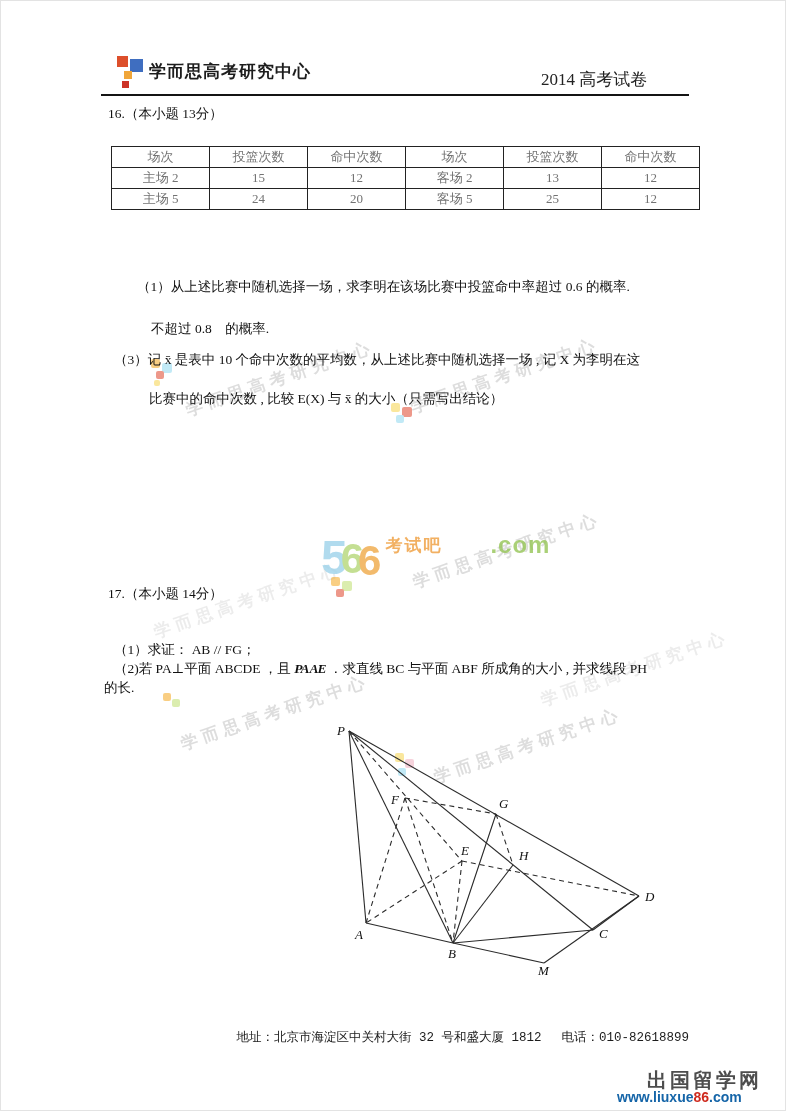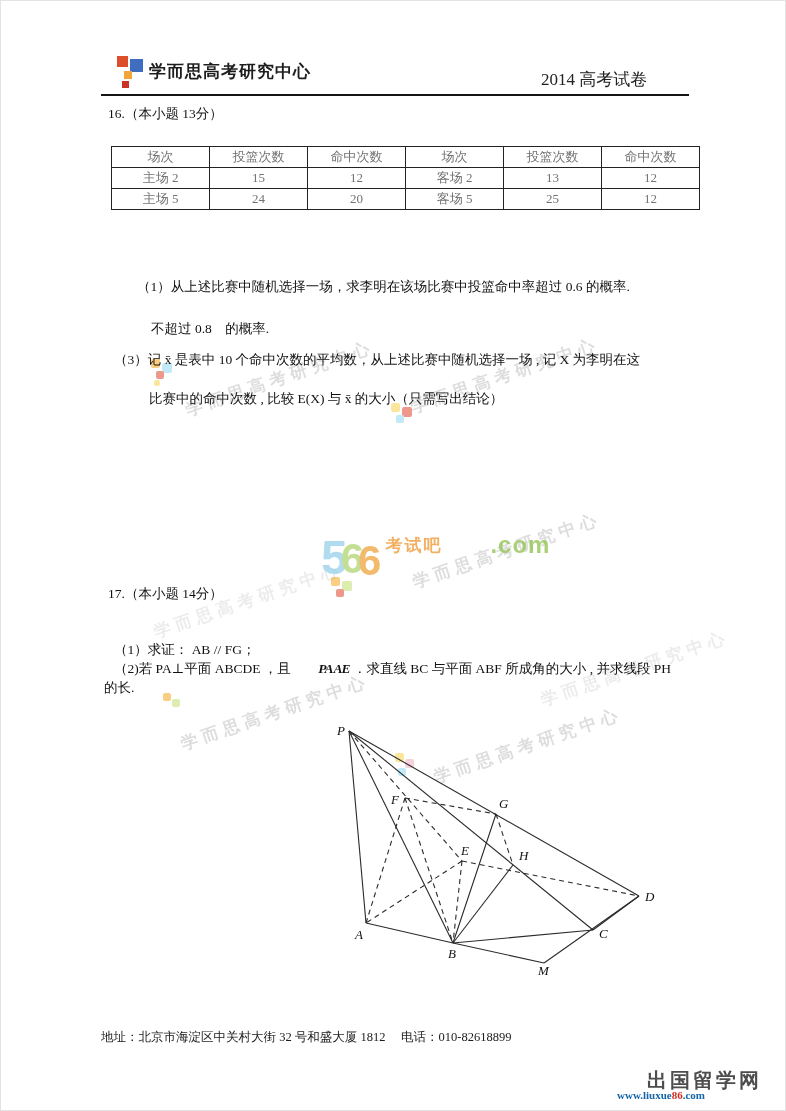--- a/index.html
+++ b/index.html
@@ -51,24 +51,24 @@
   .exam-logo .com{font-size:24px;line-height:22px;color:#95c556;letter-spacing:1px;}
 
   
   .figure{position:absolute;left:300px;top:700px;width:400px;height:290px;}
   .figure svg{width:100%;height:100%;}
   .figure text{font-size:13px;font-style:italic;fill:#111;font-family:"Liberation Serif","DejaVu Serif",serif;}
   .edge{stroke:#2b2b2b;stroke-width:1.1;fill:none;}
   .edge.dash{stroke-dasharray:5 4;}
 
   
-  .glitch{font-weight:bold;font-style:italic;letter-spacing:-1px;margin-left:24px;}
+  .glitch{font-weight:bold;font-style:italic;letter-spacing:-1px;}
   .footer-contact{font-size:12.5px;color:#1c1c1c;}
   .site-name{font-family:"Liberation Sans","DejaVu Sans",sans-serif;font-size:20px;font-weight:bold;color:#4d4d4d;letter-spacing:3px;}
-  .site-url{font-family:Liberation Serif, serif;font-size:11px;font-weight:bold;color:#1565a8;}
+  .site-url{font-family:Liberation Sans, sans-serif;font-size:14px;font-weight:bold;color:#1565a8;}
   .site-url .red{color:#cf2a1e;}
 </style>
 </head>
 <body>
 
 <div class="page">
 
   <div class="wm" style="left:180px;top:366px;">学而思高考研究中心</div>
   <div class="wm" style="left:405px;top:363px;">学而思高考研究中心</div>
   <div class="wm" style="left:407px;top:538px;">学而思高考研究中心</div>
@@ -198,20 +198,20 @@
       <text x="160" y="154">E</text>
       <text x="218" y="159">H</text>
       <text x="54" y="238">A</text>
       <text x="147" y="257">B</text>
       <text x="298" y="237">C</text>
       <text x="344" y="200">D</text>
       <text x="237" y="274">M</text>
     </svg>
   </div>
 
-  <div class="abs footer-contact" style="left:100px;top:1028px;width:588px;text-align:left;">地址：北京市海淀区中关村大街 32 号和盛大厦 1812　 电话：010-82618899</div>
+  <div class="abs footer-contact" style="left:100px;top:1028px;width:588px;text-align:right;font-family:Liberation Mono, monospace;">地址：北京市海淀区中关村大街 32 号和盛大厦 1812　 电话：010-82618899</div>
 
   <div class="abs site-name" style="left:646px;top:1066px;">出国留学网</div>
   <div class="abs site-url" style="left:616px;top:1088px;">
     <span>www.liuxue</span><span class="red">86</span><span>.com</span>
   </div>
 
 </div>
 
 </body></html>

